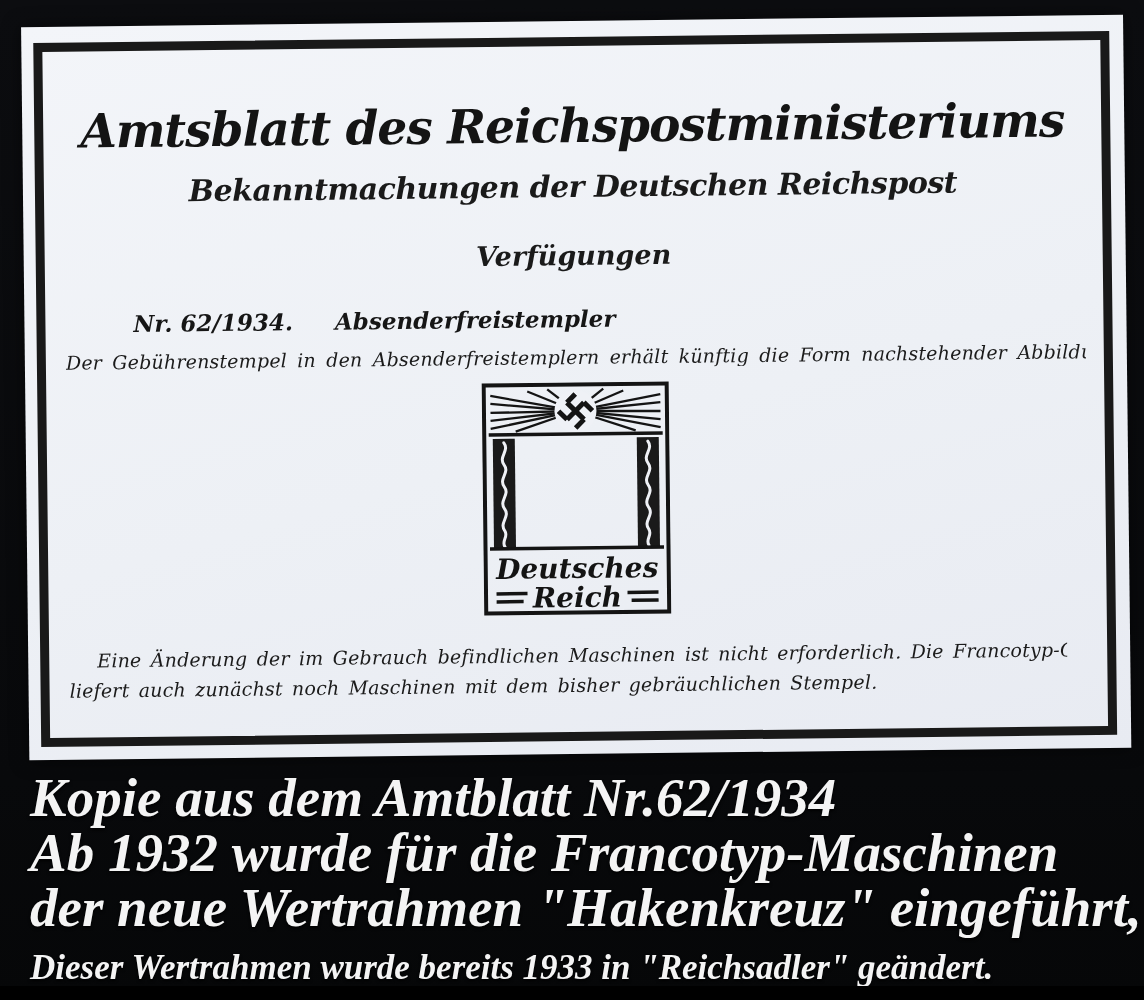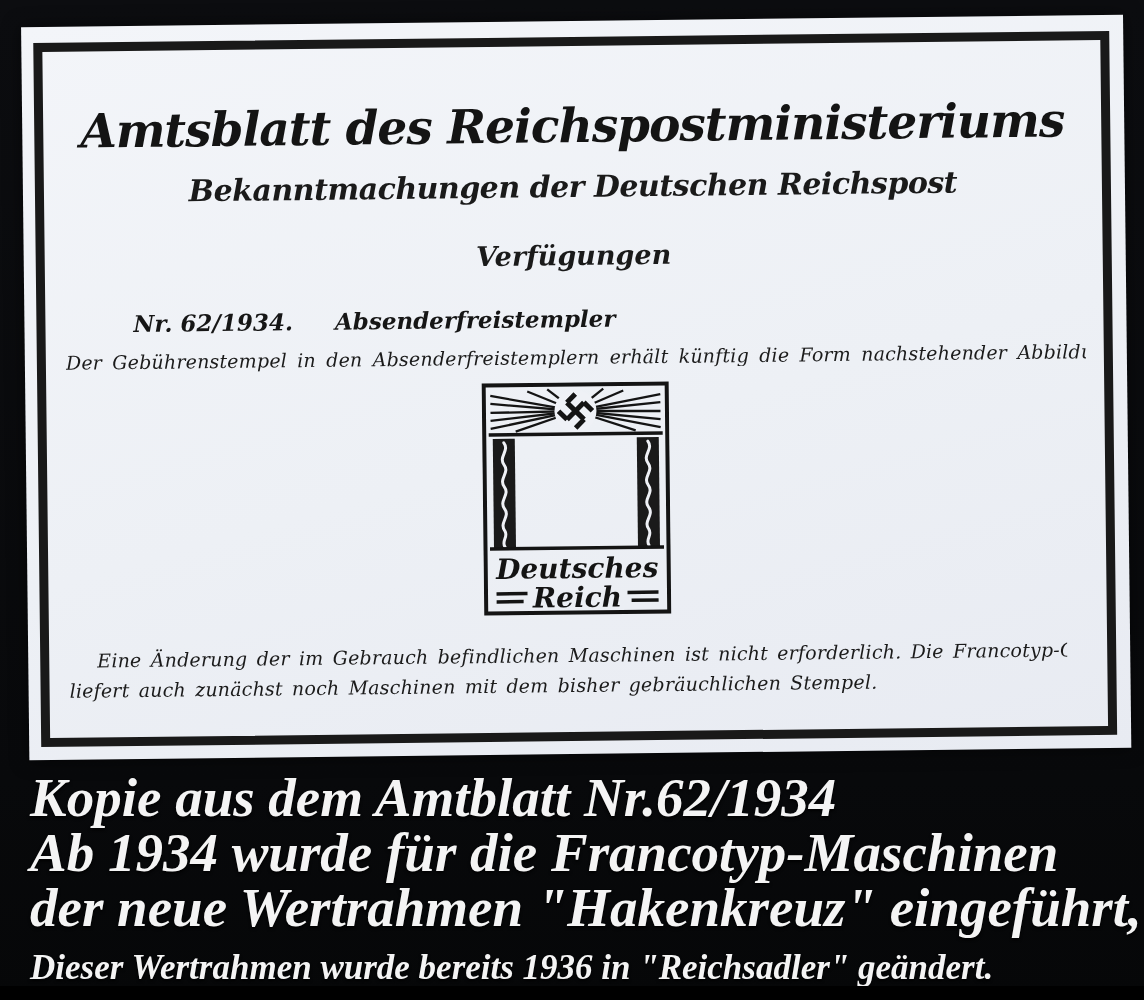--- a/index.html
+++ b/index.html
@@ -143,19 +143,19 @@
       <p class="closing">
         <span class="l1">Eine Änderung der im Gebrauch befindlichen Maschinen ist nicht erforderlich. Die Francotyp-G. m. b. H.</span>
         <span class="l2">liefert auch zunächst noch Maschinen mit dem bisher gebräuchlichen Stempel.</span>
       </p>
 
     </div>
   </div>
 
   <div class="caption">
     <div class="c-line">Kopie aus dem Amtblatt Nr.62/1934</div>
-    <div class="c-line">Ab 1934 wurde für die Francotyp-Maschinen</div>
+    <div class="c-line">Ab 1932 wurde für die Francotyp-Maschinen</div>
     <div class="c-line">der neue Wertrahmen "Hakenkreuz" eingeführt,</div>
-    <div class="c-line-small">Dieser Wertrahmen wurde bereits 1936 in "Reichsadler" geändert.</div>
+    <div class="c-line-small">Dieser Wertrahmen wurde bereits 1933 in "Reichsadler" geändert.</div>
   </div>
 
   <div class="bottom-strip"></div>
 </div>
 
 </body></html>

